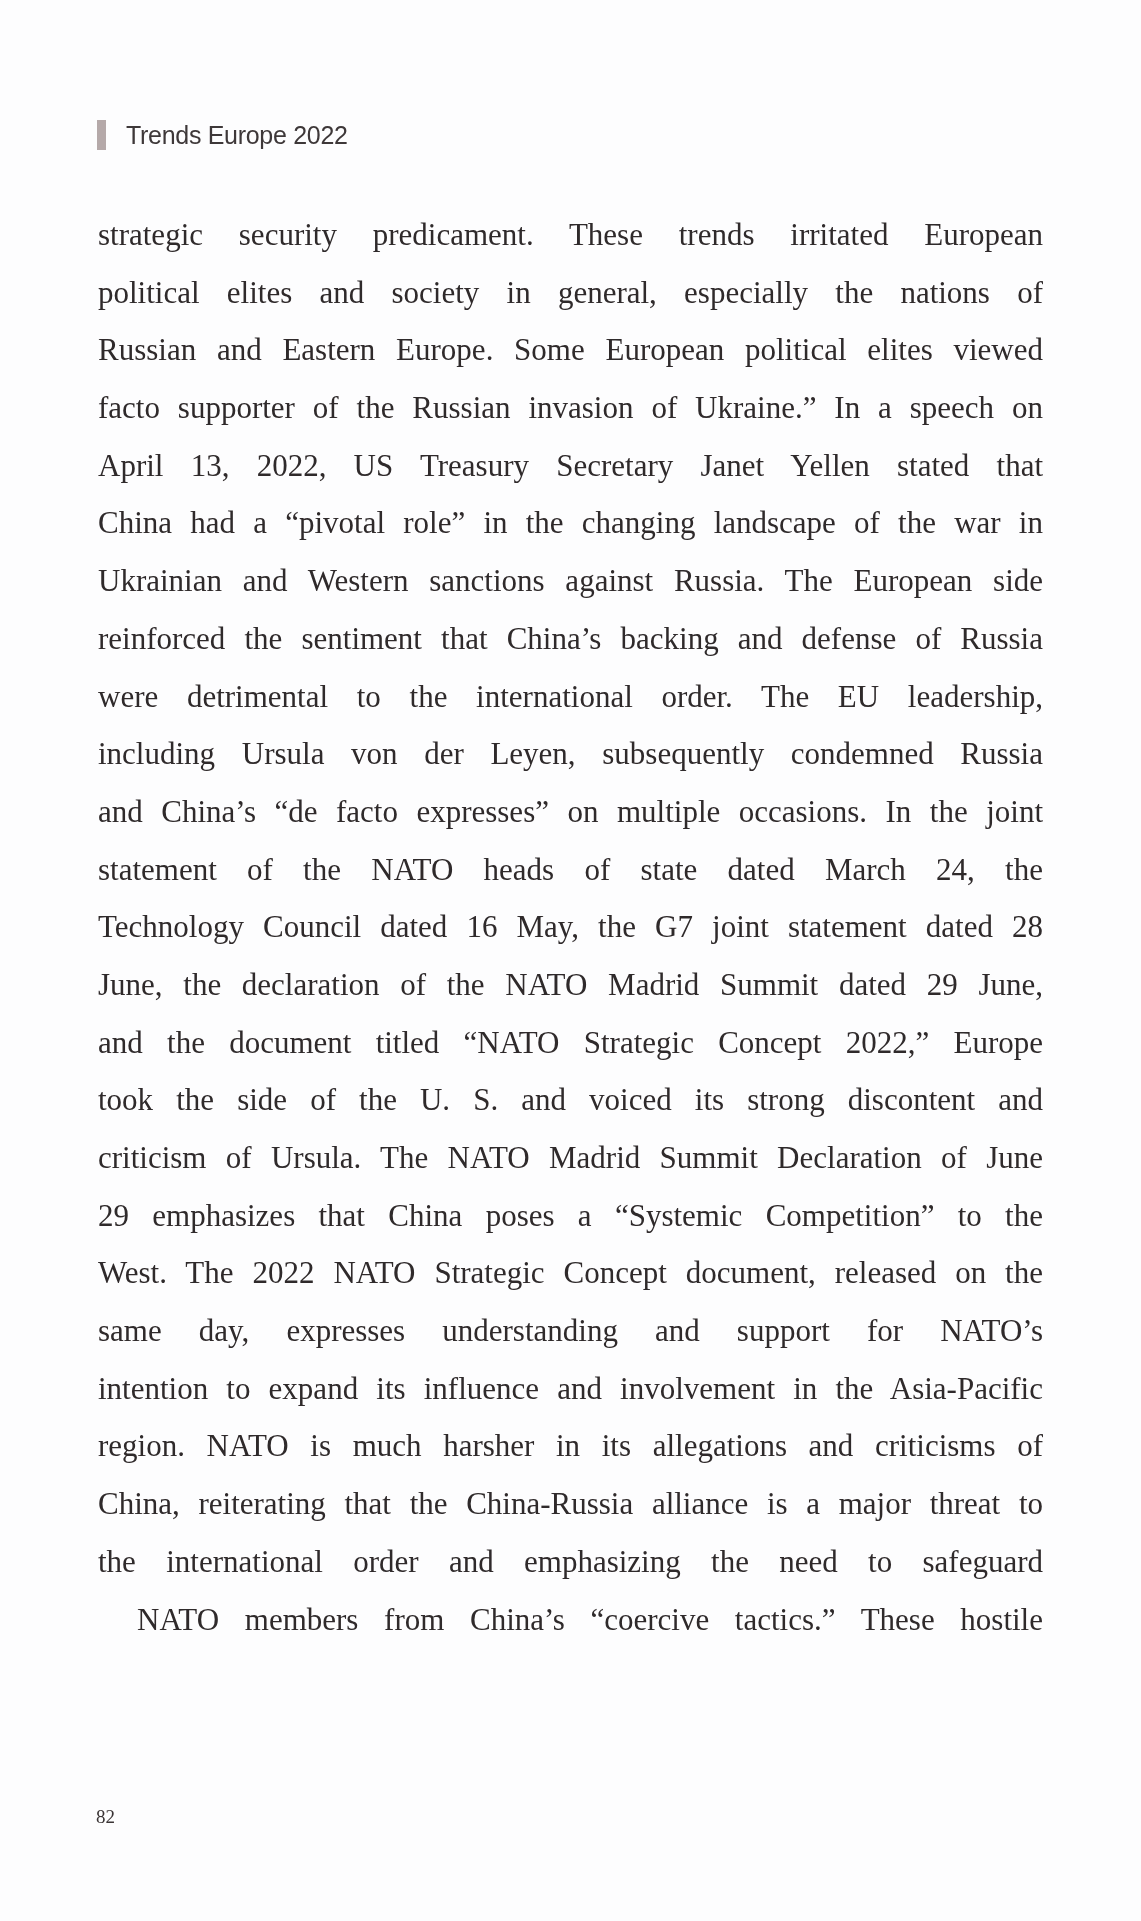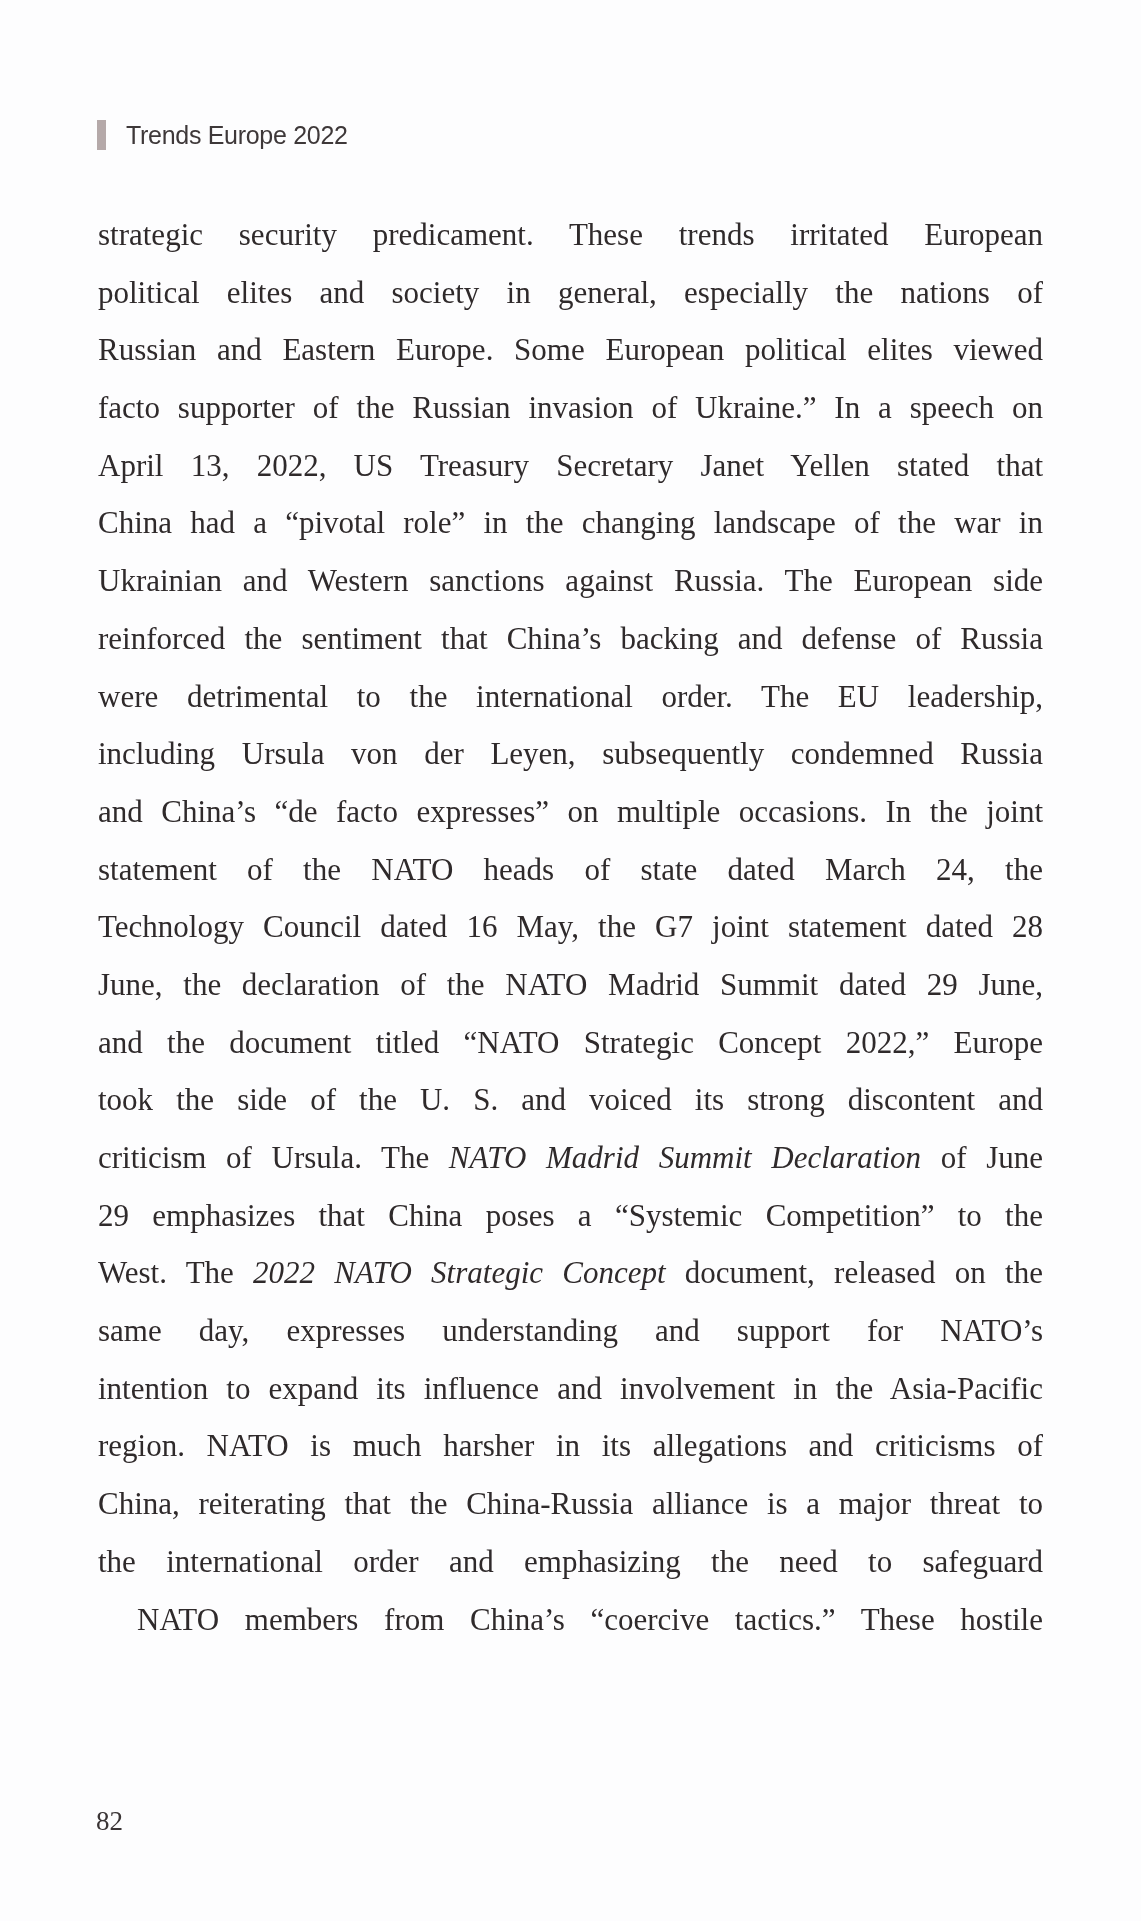--- a/index.html
+++ b/index.html
@@ -39,26 +39,26 @@
   }
   .line {
     display: block;
     height: 57.7px;
     white-space: nowrap;
     text-align: justify;
     text-align-last: justify;
     overflow: hidden;
   }
   .line.last { text-align-last: justify; margin-left: 39px; }
-  .line .it { font-style: italic; }
+  .line .it { }
   .page-number {
     position: absolute;
     left: 96px; top: 1806px;
     font-family: "Liberation Serif", "DejaVu Serif", serif;
-    font-size: 27px;
+    font-size: 19px;
     color: #3a3435;
   }
 </style>
 </head>
 <body>
 
 <div class="running-head">
   <span class="bar"></span>
   <span class="title">Trends Europe 2022</span>
 </div>

